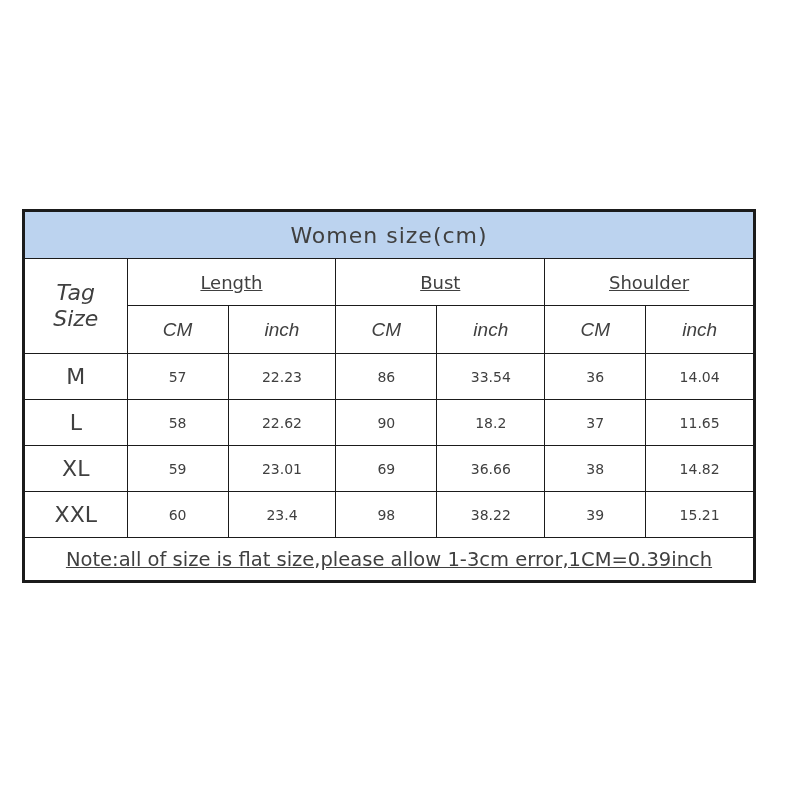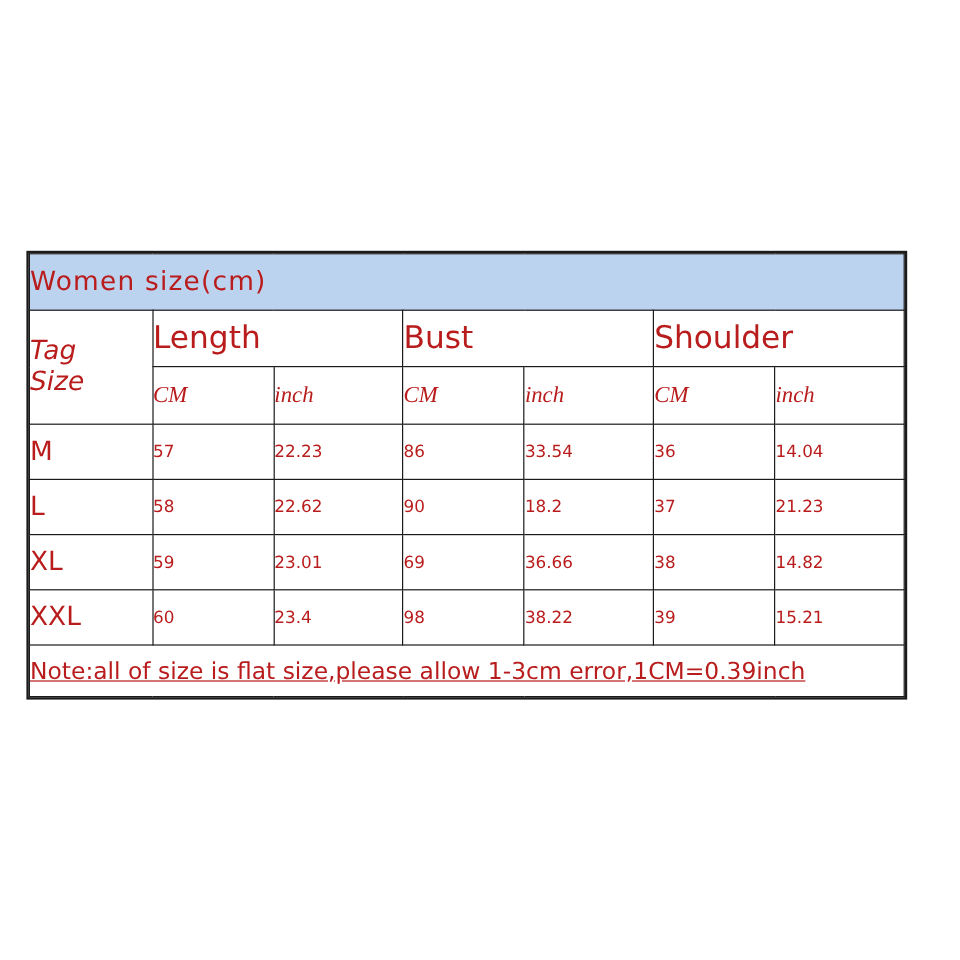--- a/index.html
+++ b/index.html
@@ -26,47 +26,49 @@
     box-sizing: border-box;
     background: #ffffff;
   }
   table.size-table {
     width: 100%;
     border-collapse: collapse;
     table-layout: fixed;
   }
   table.size-table td, table.size-table th {
     border: 1.5px solid #1b1b1b;
+    text-align: center;
     vertical-align: middle;
-    color: #b91c1c;
+    color: #404040;
     font-weight: normal;
     padding: 0;
   }
   .title-cell {
     background: #bcd3ef;
     height: 46px;
     font-size: 22px;
     letter-spacing: 1px;
     color: #111;
   }
   .group-cell {
     height: 46px;
-    font-size: 26px;
+    font-size: 18px;
+    text-decoration: underline;
   }
   .tag-cell {
     font-size: 22px;
     line-height: 1.18;
     height: 93px;
     font-style: italic;
   }
   .unit-cell {
     height: 47px;
     font-size: 19px;
     font-style: italic;
-    font-family: Liberation Serif, serif;
+    font-family: Liberation Sans, sans-serif;
   }
   .data-row td {
     height: 45px;
     font-size: 14px;
   }
   .data-row td.sizecol {
     font-size: 22px;
   }
   .note-cell {
     height: 42px;
@@ -127,21 +129,21 @@
           <td>36</td>
           <td>14.04</td>
         </tr>
         <tr class="data-row">
           <td class="sizecol">L</td>
           <td>58</td>
           <td>22.62</td>
           <td>90</td>
           <td>18.2</td>
           <td>37</td>
-          <td>21.23</td>
+          <td>11.65</td>
         </tr>
         <tr class="data-row">
           <td class="sizecol">XL</td>
           <td>59</td>
           <td>23.01</td>
           <td>69</td>
           <td>36.66</td>
           <td>38</td>
           <td>14.82</td>
         </tr>

